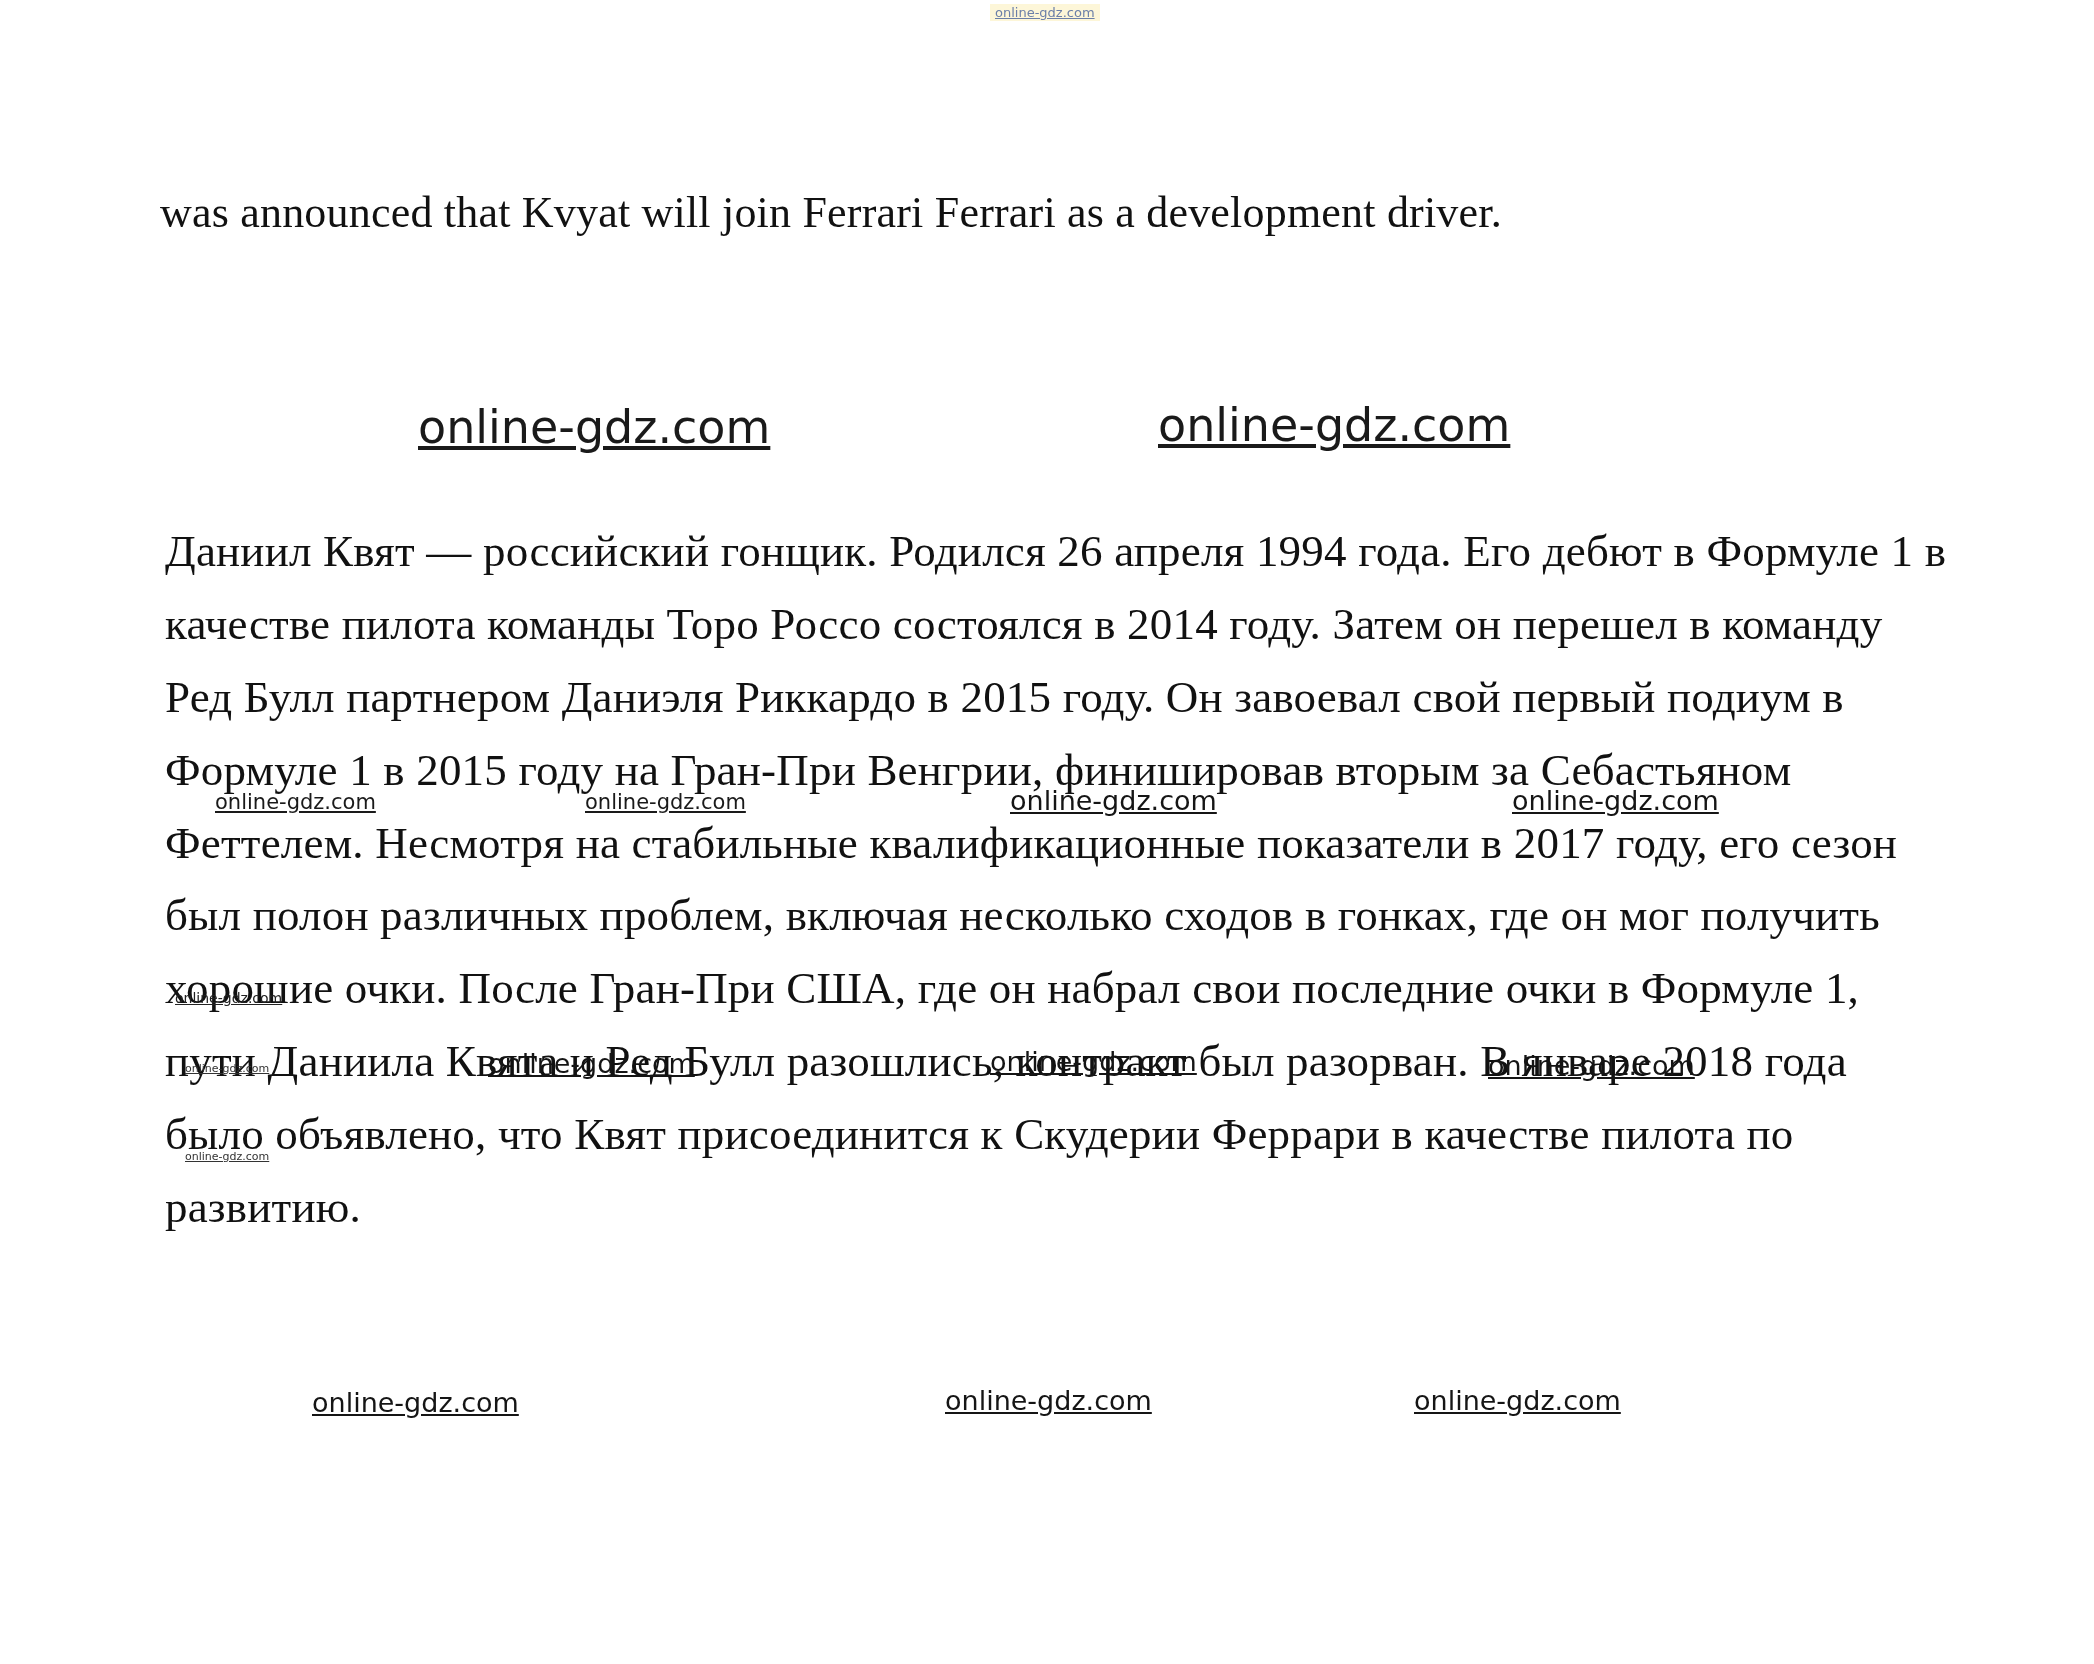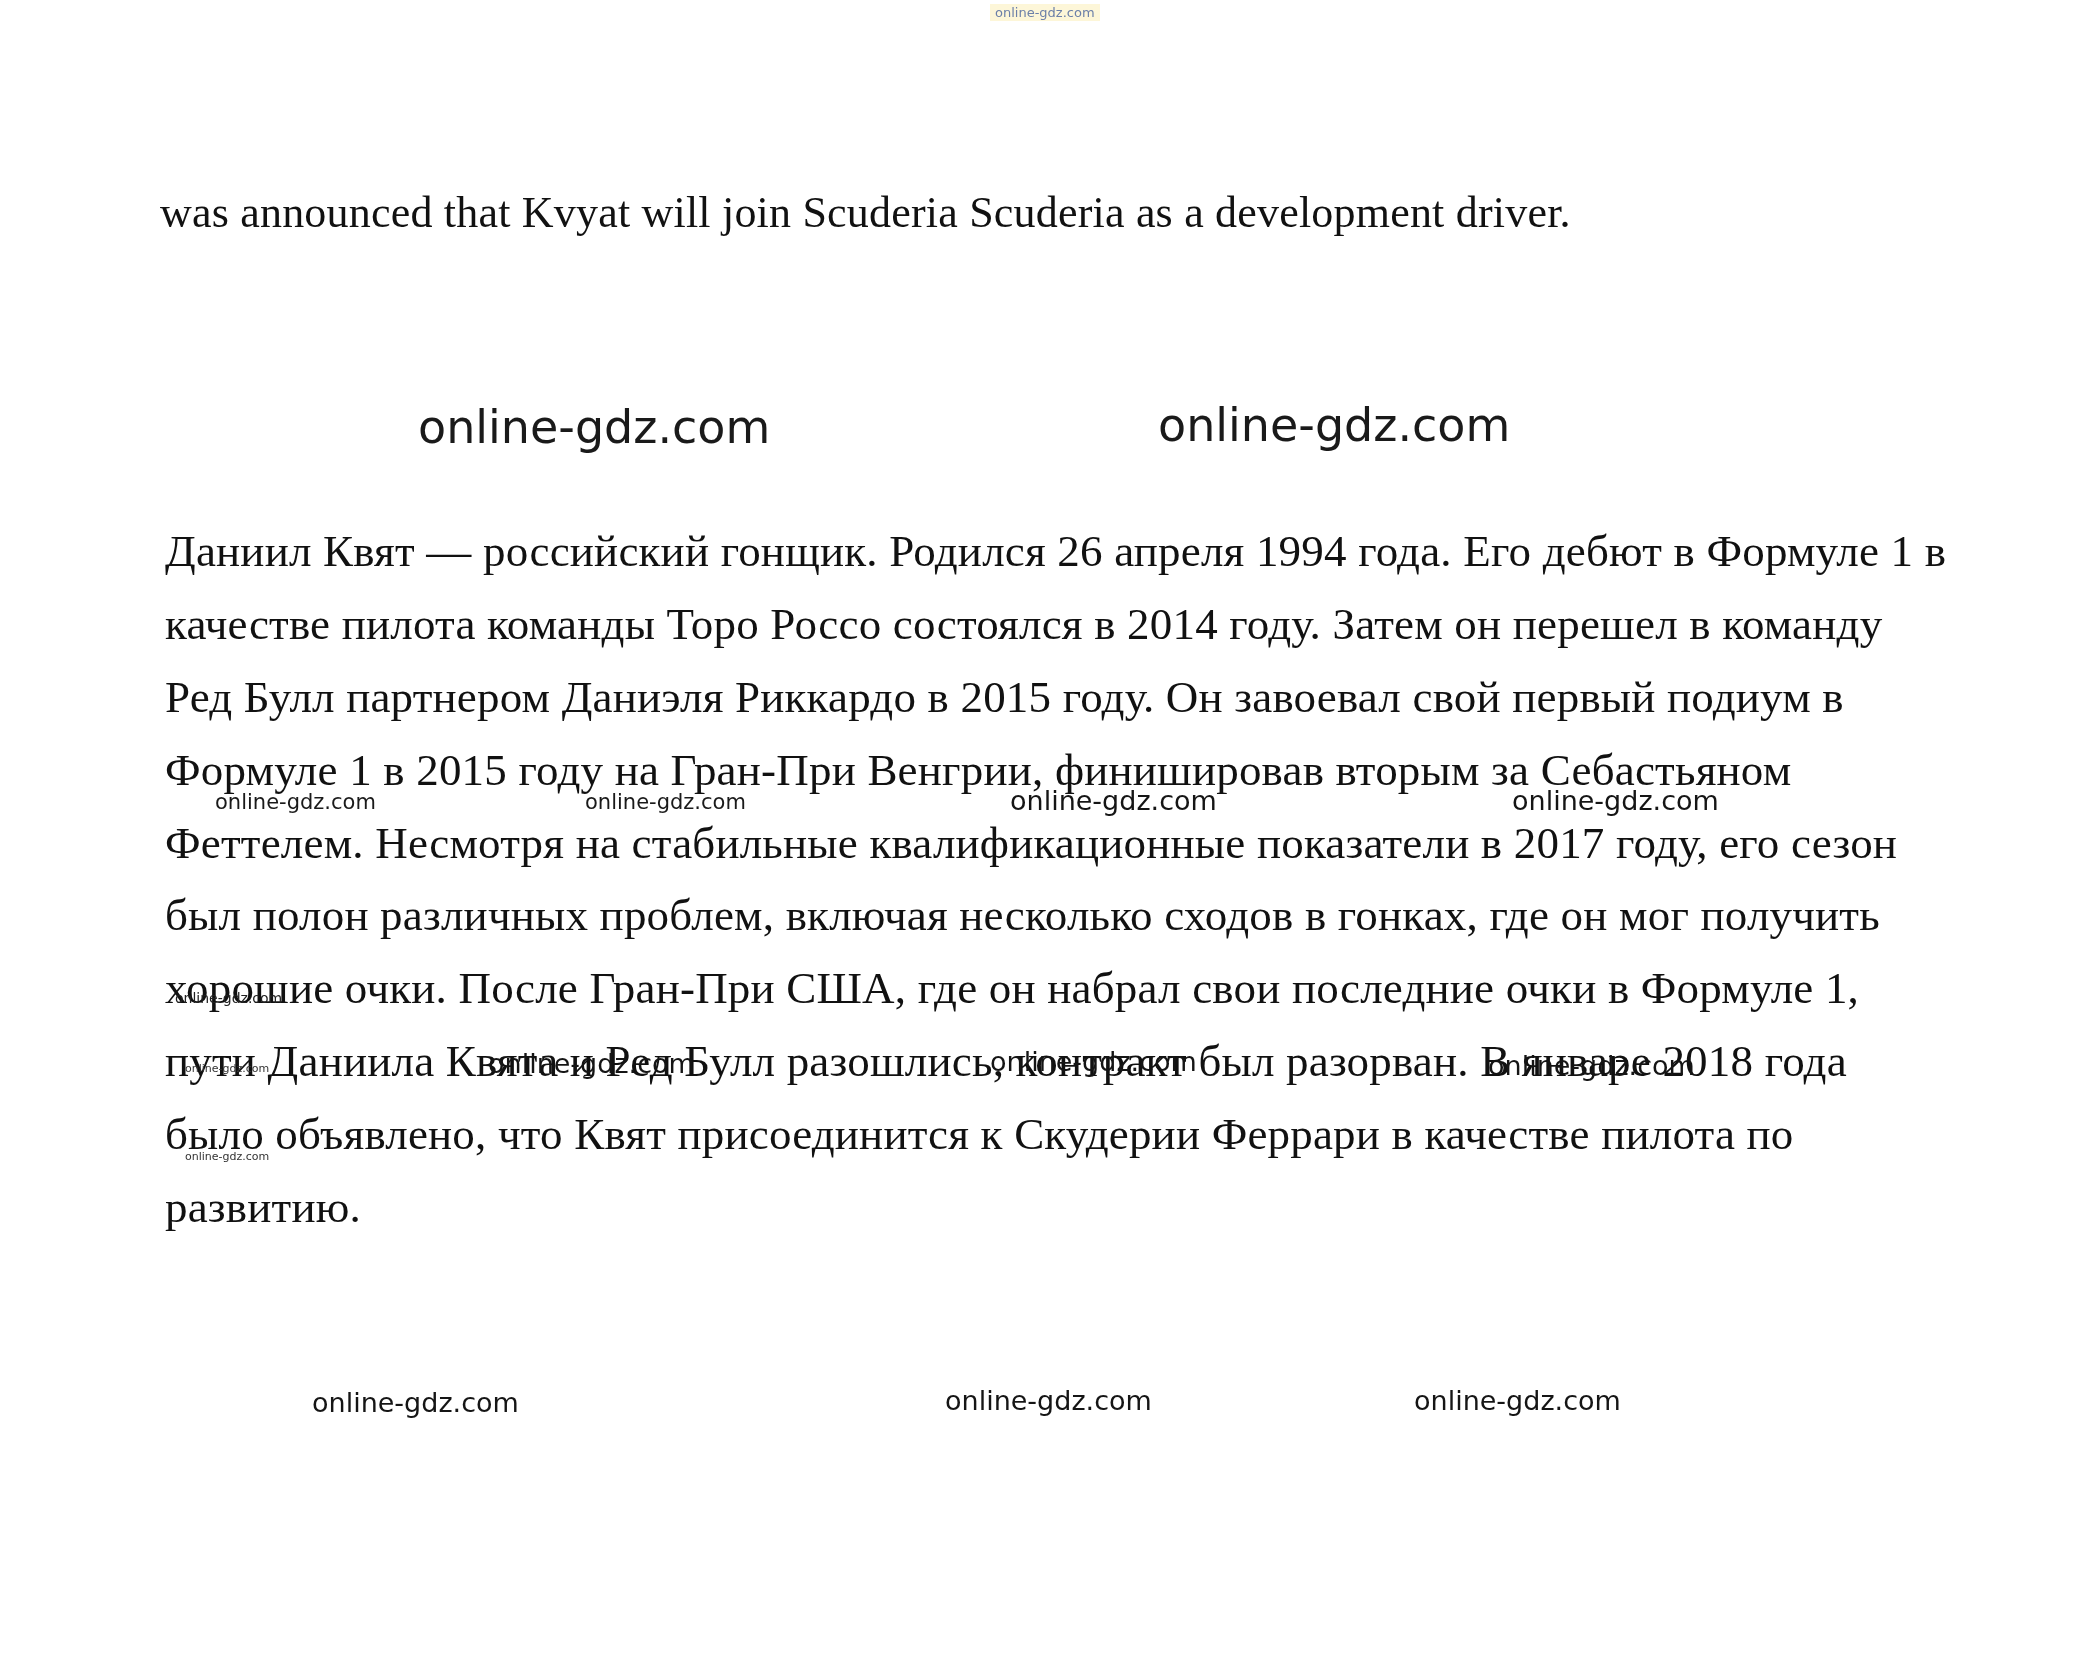--- a/index.html
+++ b/index.html
@@ -52,41 +52,42 @@
   }
 
   
   .wm {
     position: absolute;
     font-family: "DejaVu Sans", sans-serif;
     color: #2b2b2b;
     white-space: nowrap;
     pointer-events: none;
     user-select: none;
+    text-decoration: underline;
   }
   .wm-top {
     font-family: "DejaVu Sans", sans-serif;
     color: #6b7fa8;
     font-size: 13px;
     background: #fdf6d8;
     padding: 1px 5px;
   }
   .wm-xl { font-size: 46px; color: #1a1a1a; }
   .wm-md { font-size: 27px; color: #151515; }
   .wm-sm { font-size: 21px; color: #1a1a1a; }
   .wm-xs { font-size: 14px; color: #222222; }
   .wm-xxs { font-size: 11px; color: #333333; }
 </style>
 </head>
 <body>
 
 <div class="page">
 
   <div class="doc-body">
-    <p class="para para-en">was announced that Kvyat will join Scuderia Scuderia as a development driver.</p>
+    <p class="para para-en">was announced that Kvyat will join Ferrari Ferrari as a development driver.</p>
 
     <p class="para para-ru">Даниил Квят — российский гонщик. Родился 26 апреля 1994 года. Его дебют в Формуле 1 в качестве пилота команды Торо Россо состоялся в 2014 году. Затем он перешел в команду Ред Булл партнером Даниэля Риккардо в 2015 году. Он завоевал свой первый подиум в Формуле 1 в 2015 году на Гран-При Венгрии, финишировав вторым за Себастьяном Феттелем. Несмотря на стабильные квалификационные показатели в 2017 году, его сезон был полон различных проблем, включая несколько сходов в гонках, где он мог получить хорошие очки. После Гран-При США, где он набрал свои последние очки в Формуле 1, пути Даниила Квята и Ред Булл разошлись, контракт был разорван. В январе 2018 года было объявлено, что Квят присоединится к Скудерии Феррари в качестве пилота по развитию.</p>
   </div>
 
   <div id="watermark-layer">
       <div class="wm wm-top" style="left: 990px; top: 4px;">online-gdz.com</div>
       <div class="wm wm-xl" style="left: 418px; top: 400px;">online-gdz.com</div>
       <div class="wm wm-xl" style="left: 1158px; top: 398px;">online-gdz.com</div>
       <div class="wm wm-sm" style="left: 215px; top: 790px;">online-gdz.com</div>
       <div class="wm wm-sm" style="left: 585px; top: 790px;">online-gdz.com</div>

